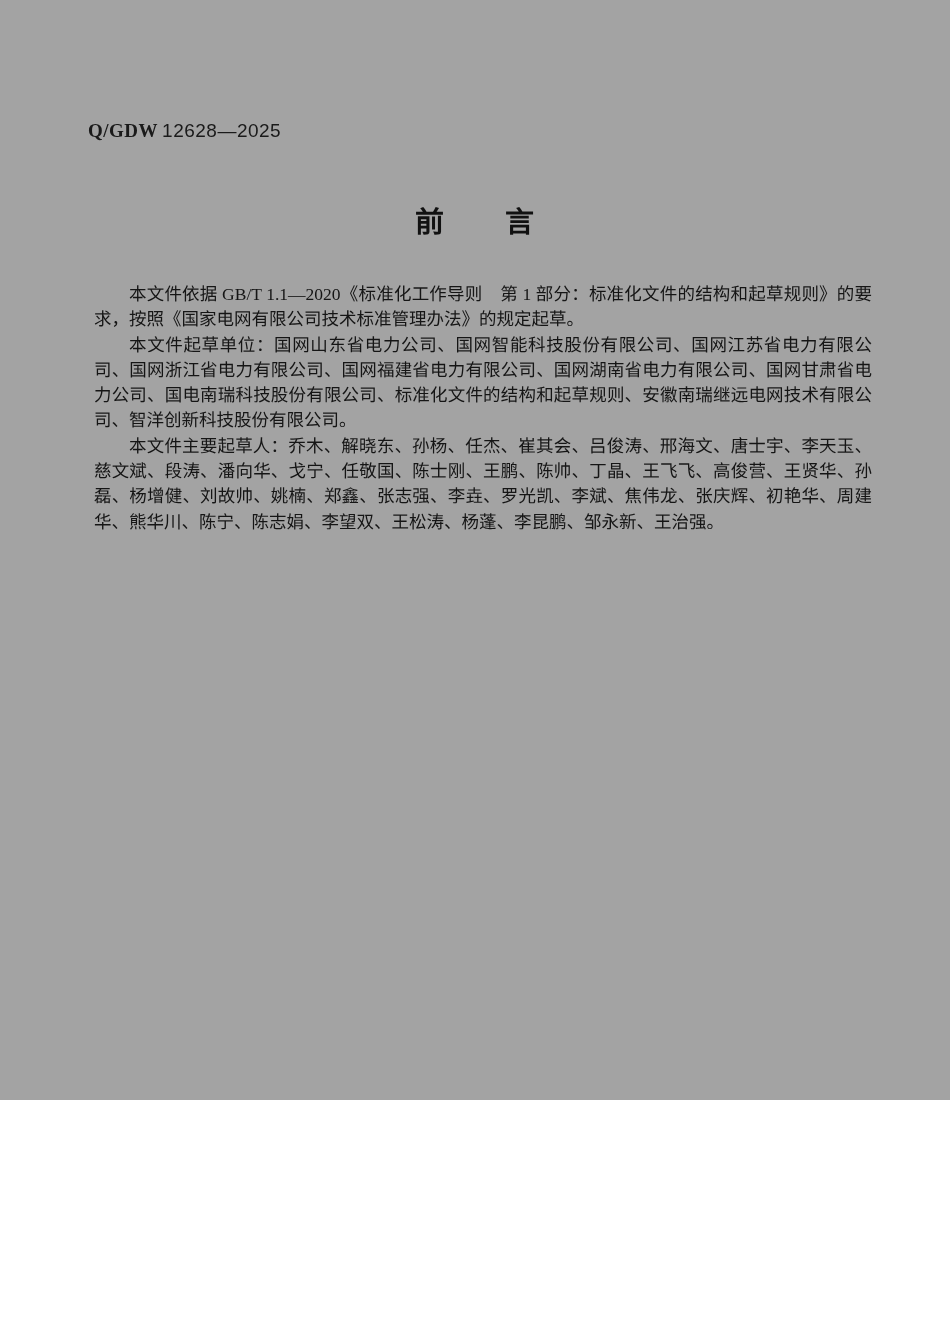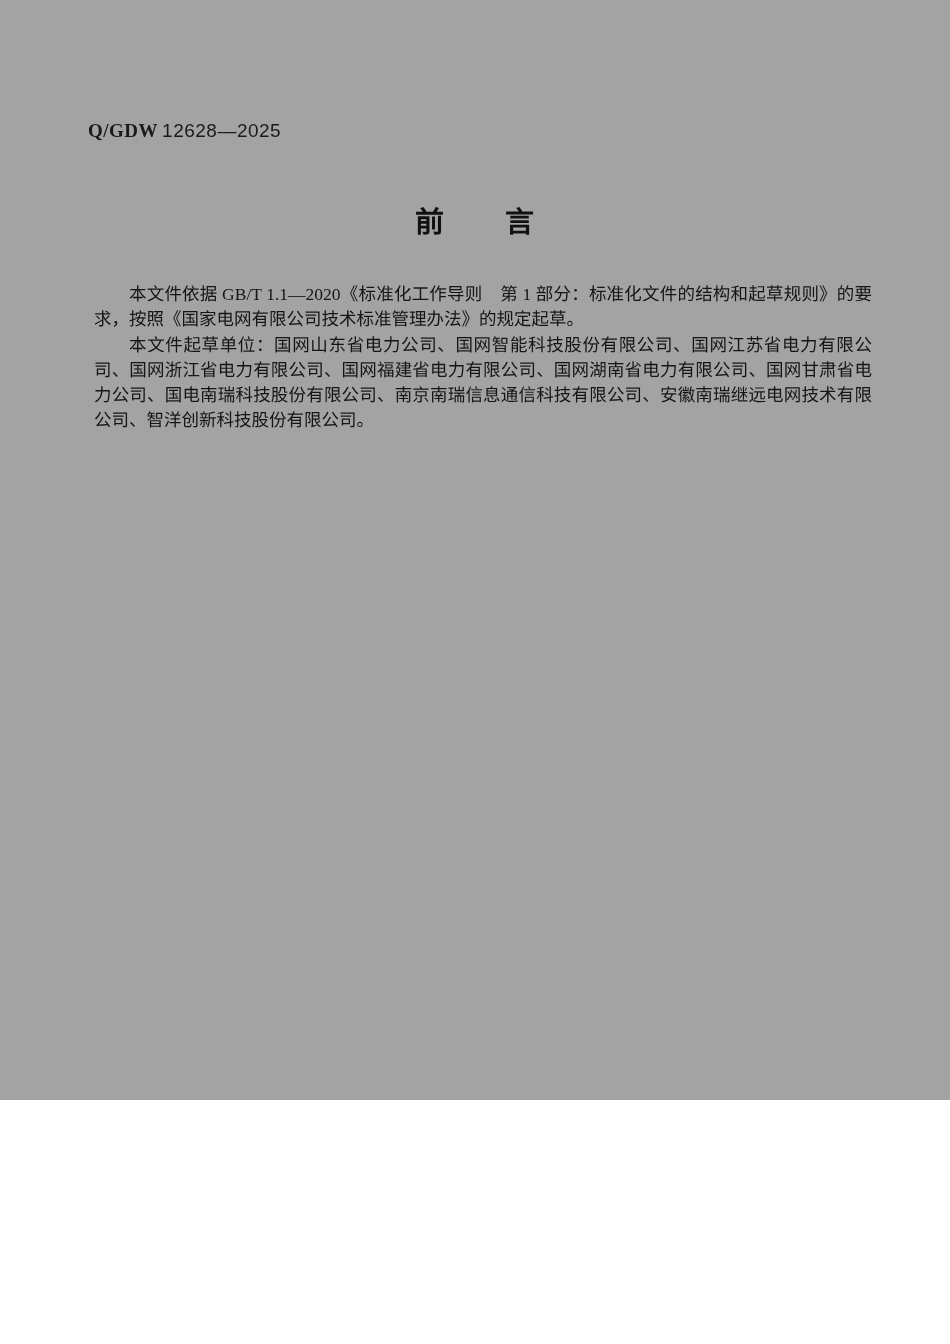--- a/index.html
+++ b/index.html
@@ -76,18 +76,19 @@
 <div class="page">
 
   <div class="doc-header">
     <span class="doc-code">Q/GDW</span><span class="doc-number">12628—2025</span>
   </div>
 
   <div class="foreword-title">前　　言</div>
 
   <div class="foreword-body">
     <p>本文件依据 GB/T 1.1—2020《标准化工作导则　第 1 部分：标准化文件的结构和起草规则》的要求，按照《国家电网有限公司技术标准管理办法》的规定起草。</p>
-    <p>本文件起草单位：国网山东省电力公司、国网智能科技股份有限公司、国网江苏省电力有限公司、国网浙江省电力有限公司、国网福建省电力有限公司、国网湖南省电力有限公司、国网甘肃省电力公司、国电南瑞科技股份有限公司、南京南瑞信息通信科技有限公司、安徽南瑞继远电网技术有限公司、智洋创新科技股份有限公司。</p>
+    <p>本文件起草单位：国网山东省电力公司、国网智能科技股份有限公司、国网江苏省电力有限公司、国网浙江省电力有限公司、国网福建省电力有限公司、国网湖南省电力有限公司、国网甘肃省电力公司、国电南瑞科技股份有限公司、标准化文件的结构和起草规则、安徽南瑞继远电网技术有限公司、智洋创新科技股份有限公司。</p>
+    <p>本文件主要起草人：乔木、解晓东、孙杨、任杰、崔其会、吕俊涛、邢海文、唐士宇、李天玉、慈文斌、段涛、潘向华、戈宁、任敬国、陈士刚、王鹏、陈帅、丁晶、王飞飞、高俊营、王贤华、孙磊、杨增健、刘故帅、姚楠、郑鑫、张志强、李垚、罗光凯、李斌、焦伟龙、张庆辉、初艳华、周建华、熊华川、陈宁、陈志娟、李望双、王松涛、杨蓬、李昆鹏、邹永新、王治强。</p>
   </div>
 
   <div class="page-number">II</div>
 
 </div>
 
 </body></html>

